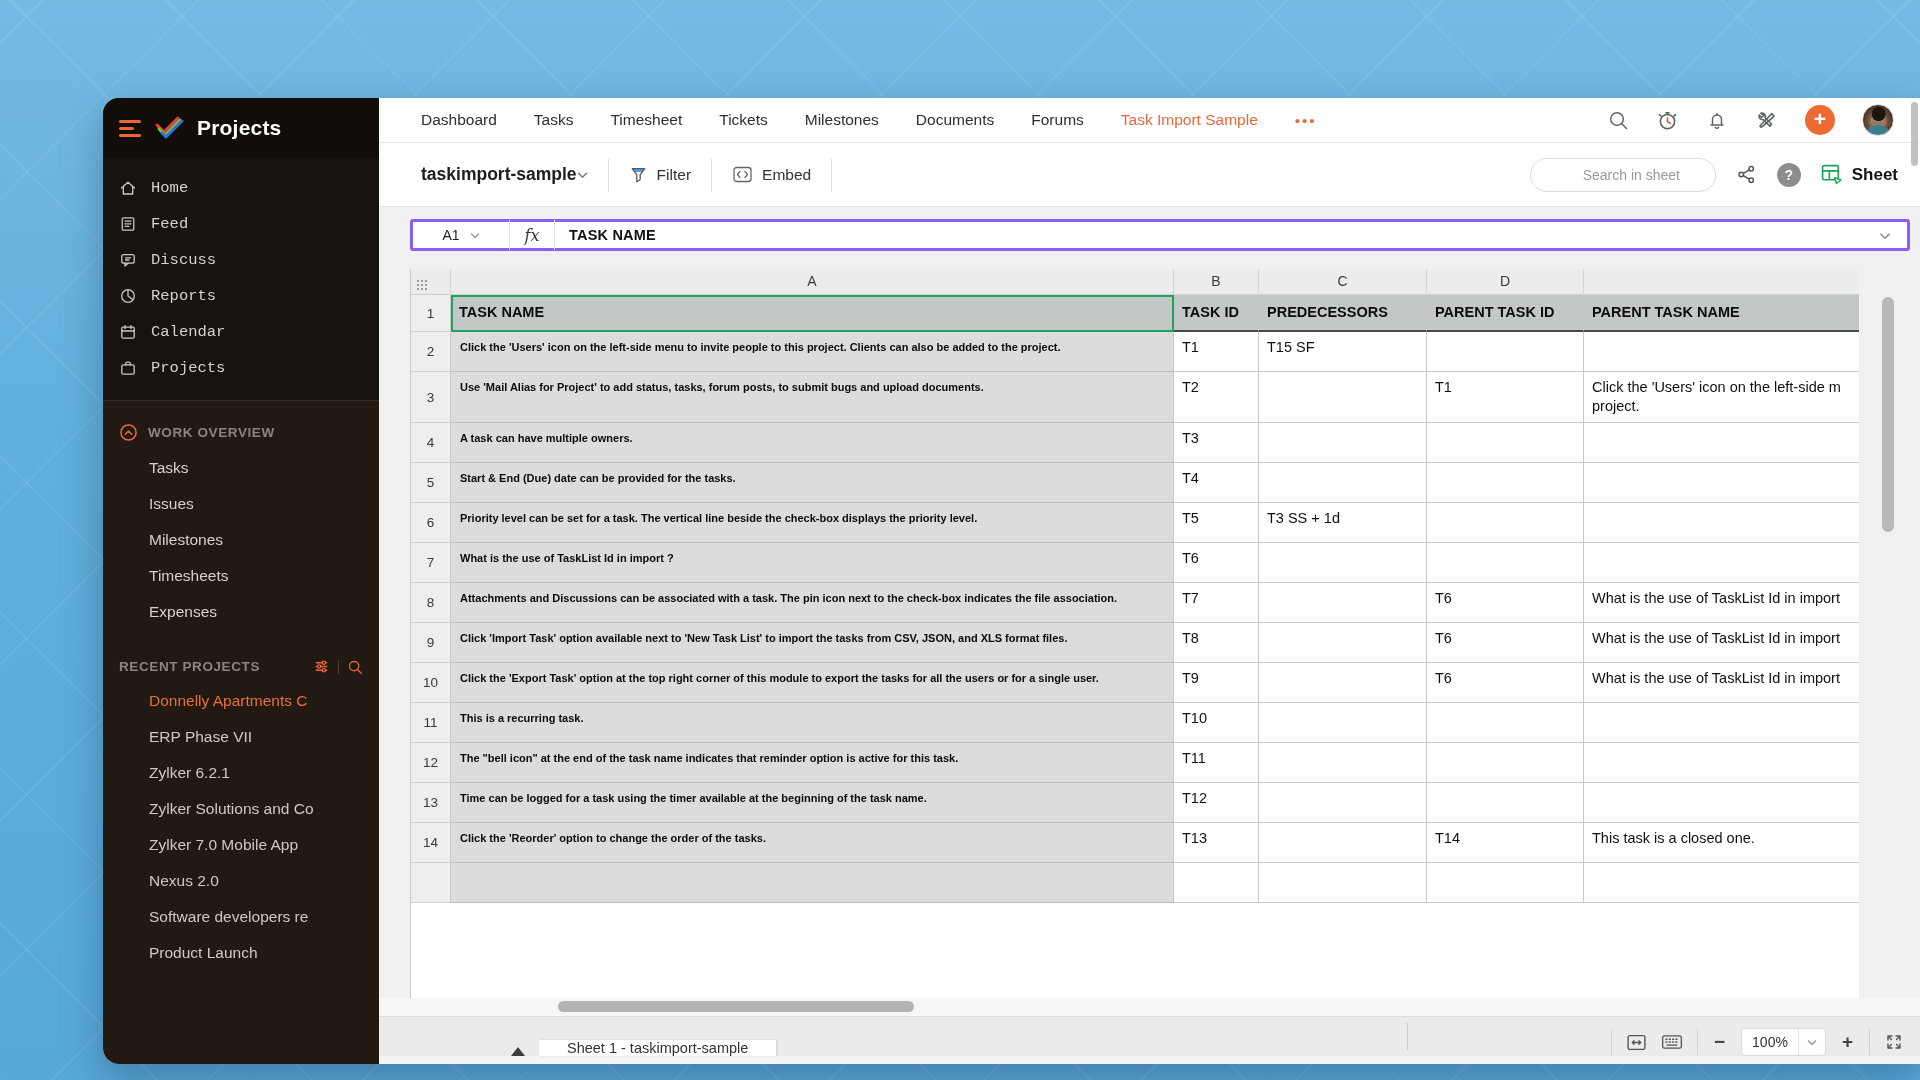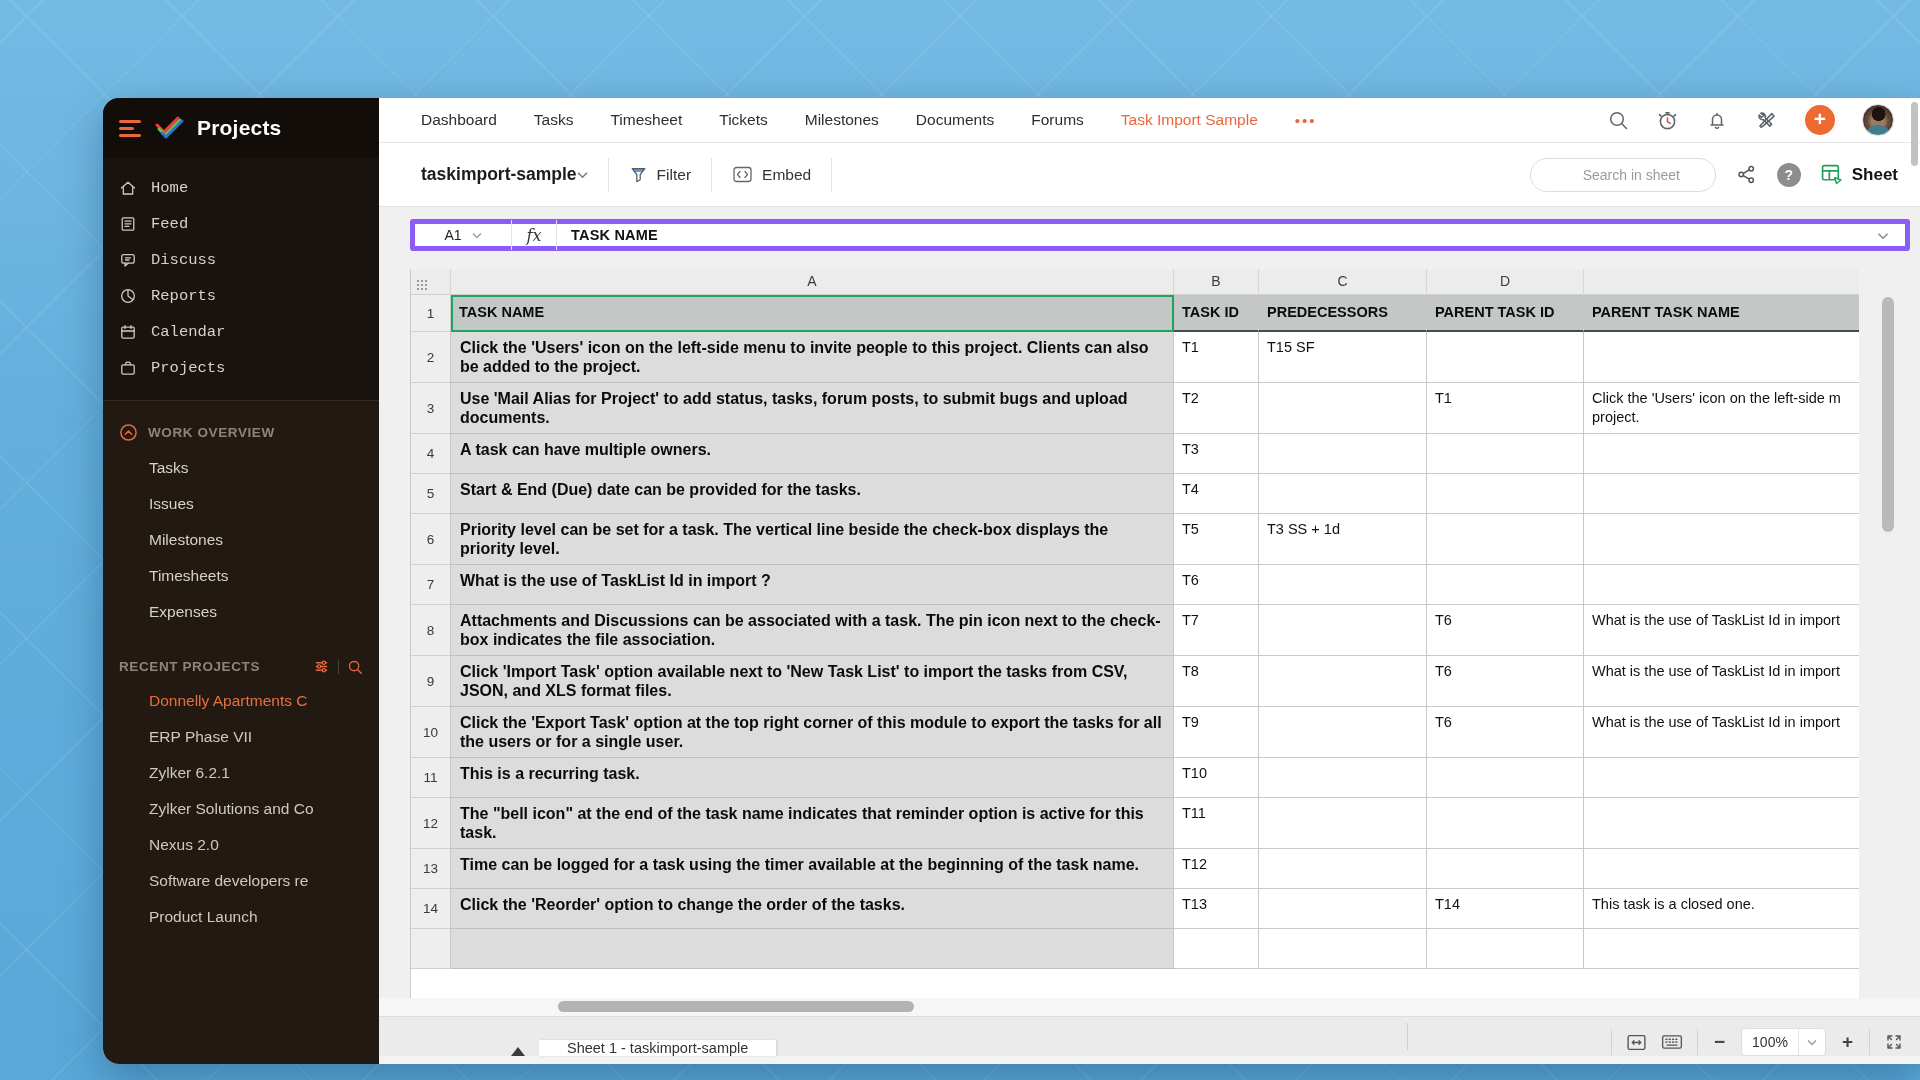--- a/index.html
+++ b/index.html
@@ -65,21 +65,21 @@
   .search-pill input { border:none; outline:none; font-size:14px; color:#444; width:130px;
     font-family:"Liberation Sans","DejaVu Sans",sans-serif; background:transparent;margin-left:32px; }
   .search-pill input::placeholder { color:#9a9a9a; }
   .help-badge { width:24px; height:24px; border-radius:50%; background:#8d8d8d; color:#fff;
     font-size:14px; font-weight:bold; text-align:center; line-height:24px; cursor:pointer; }
   .sheet-tag { display:flex; align-items:center; gap:9px; font-size:17px; font-weight:bold; color:#141414; }
 
   
   .sheetarea { position:relative; flex:1 1 auto; background:#f0f0f0; overflow:hidden; }
   .formulabar { position:absolute; left:31px; right:10px; top:12px; height:32px;
-    background:#fff; border:5px solid #8b5cf6; border-radius:3px; display:flex; align-items:center; }
+    background:#fff; border:3px solid #8b5cf6; border-radius:3px; display:flex; align-items:center; }
   .namebox { width:96px; display:flex; align-items:center; justify-content:center; gap:10px;
     font-size:14px; color:#222; cursor:pointer; }
   .fb-sep { width:1px; height:30px; background:#e4e4e4; }
   .fx { width:44px; text-align:center; font-family:"DejaVu Serif","Liberation Serif",serif;
     font-style:italic; font-size:16px; color:#333; }
   .fb-value { flex:1; padding-left:14px; font-size:14.5px; font-weight:600; color:#111;
     letter-spacing:.2px; }
   .fb-chevron { padding:0 16px; cursor:pointer; }
 
   .grid { position:absolute; left:31px; top:62px; width:1449px; bottom:0;
@@ -89,21 +89,21 @@
     padding:4px 0; border-bottom:1px solid #cfcfcf; border-right:1px solid #d6d6d6; height:26px; }
   .corner { position:relative; background:#ececec; border-right:1px solid #d6d6d6; border-bottom:1px solid #cfcfcf; }
   .corner i { position:absolute; left:5px; bottom:4px; width:13px; height:11px;
     background:radial-gradient(circle,#9a9a9a 1px,transparent 1.3px); background-size:4px 4px; }
   .g-cell { border-right:1px solid #c9c9c9; border-bottom:1px solid #c9c9c9; overflow:hidden; }
   .rn { background:#eeeeee; color:#3a3a3a; font-size:13.5px; display:flex; align-items:center;
     justify-content:center; border-right:1px solid #c9c9c9; border-bottom:1px solid #d2d2d2; }
   .hdr-row .g-cell { background:#c3c7c6; font-weight:bold; font-size:14.5px; color:#0c0c0c;
     padding:9px 8px 8px 8px; border-bottom:2px solid #4a4a4a; white-space:nowrap; min-height:37px; }
   .hdr-row .sel { outline:2px solid #1ea45f; outline-offset:-2px; }
-  .cA { background:#dcdcdc; font-weight:bold; font-size:16px; color:#0b0b0b;
+  .cA { background:#dcdcdc; font-weight:bold; font-size:11px; color:#0b0b0b;
     padding:6px 9px; line-height:19px; border-bottom-color:#bfbfbf; }
   .cB,.cC,.cD,.cE { background:#fff; font-size:14.5px; color:#111; padding:6px 8px; line-height:19px; }
   .cE { border-right:none; }
   .cE div { white-space:nowrap; }
   .data-row { min-height:40px; }
   .vthumb { position:absolute; right:26px; top:90px; width:12px; height:235px; border-radius:7px; background:#b9b9b9; }
 
   .hscroll { height:18px; background:#f6f6f6; position:relative; flex:0 0 auto; }
   .hthumb { position:absolute; left:179px; top:3px; width:356px; height:11px; border-radius:6px; background:#b3b3b3; }
 
@@ -240,20 +240,21 @@
                   <path d="M12 12 L16 16"></path>
               </svg>
             </span>
           </span>
         </div>
         <div id="rp-items">
             <div class="proj-item active">Donnelly Apartments C</div>
             <div class="proj-item">ERP Phase VII</div>
             <div class="proj-item">Zylker 6.2.1</div>
             <div class="proj-item">Zylker Solutions and Co</div>
+            <div class="proj-item">Zylker 7.0 Mobile App</div>
             <div class="proj-item">Nexus 2.0</div>
             <div class="proj-item">Software developers re</div>
             <div class="proj-item">Product Launch</div>
           </div>
       </div>
     </aside>
 
     <div class="main">
 
       <nav class="topnav">

